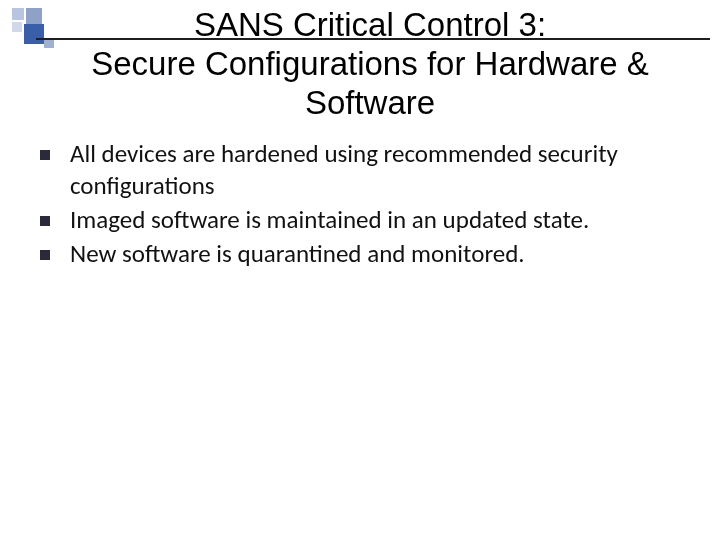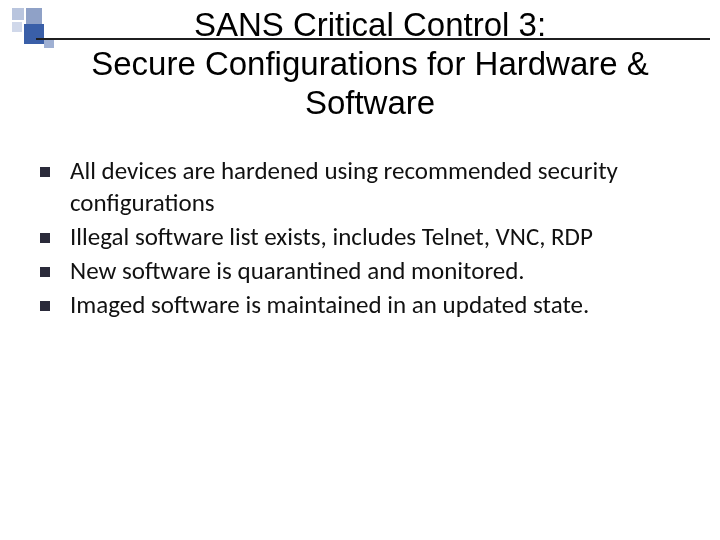--- a/index.html
+++ b/index.html
@@ -53,21 +53,21 @@
     text-align: center;
     font-family: Arial, "Helvetica Neue", sans-serif;
     font-size: 33px;
     line-height: 1.18;
     font-weight: 400;
     color: #000;
   }
 
   .body {
     position: absolute;
-    top: 155px;
+    top: 138px;
     left: 40px;
     right: 30px;
   }
   .item {
     display: flex;
     align-items: flex-start;
     margin: 0 0 2px 0;
   }
   .bullet {
     flex: 0 0 auto;
@@ -101,25 +101,21 @@
 
   <div class="title">SANS Critical Control 3:<br>Secure Configurations for Hardware &amp; Software</div>
 
   <div class="body">
     <div class="item">
       <div class="bullet"></div>
       <div class="text">All devices are hardened using recommended security configurations</div>
     </div>
     <div class="item">
       <div class="bullet"></div>
-      <div class="text">Illegal software list exists, includes Telnet, VNC, RDP</div>
+      <div class="text">Imaged software is maintained in an updated state.</div>
     </div>
     <div class="item">
       <div class="bullet"></div>
       <div class="text">New software is quarantined and monitored.</div>
-    </div>
-    <div class="item">
-      <div class="bullet"></div>
-      <div class="text">Imaged software is maintained in an updated state.</div>
     </div>
   </div>
 
 </div>
 
 </body></html>

